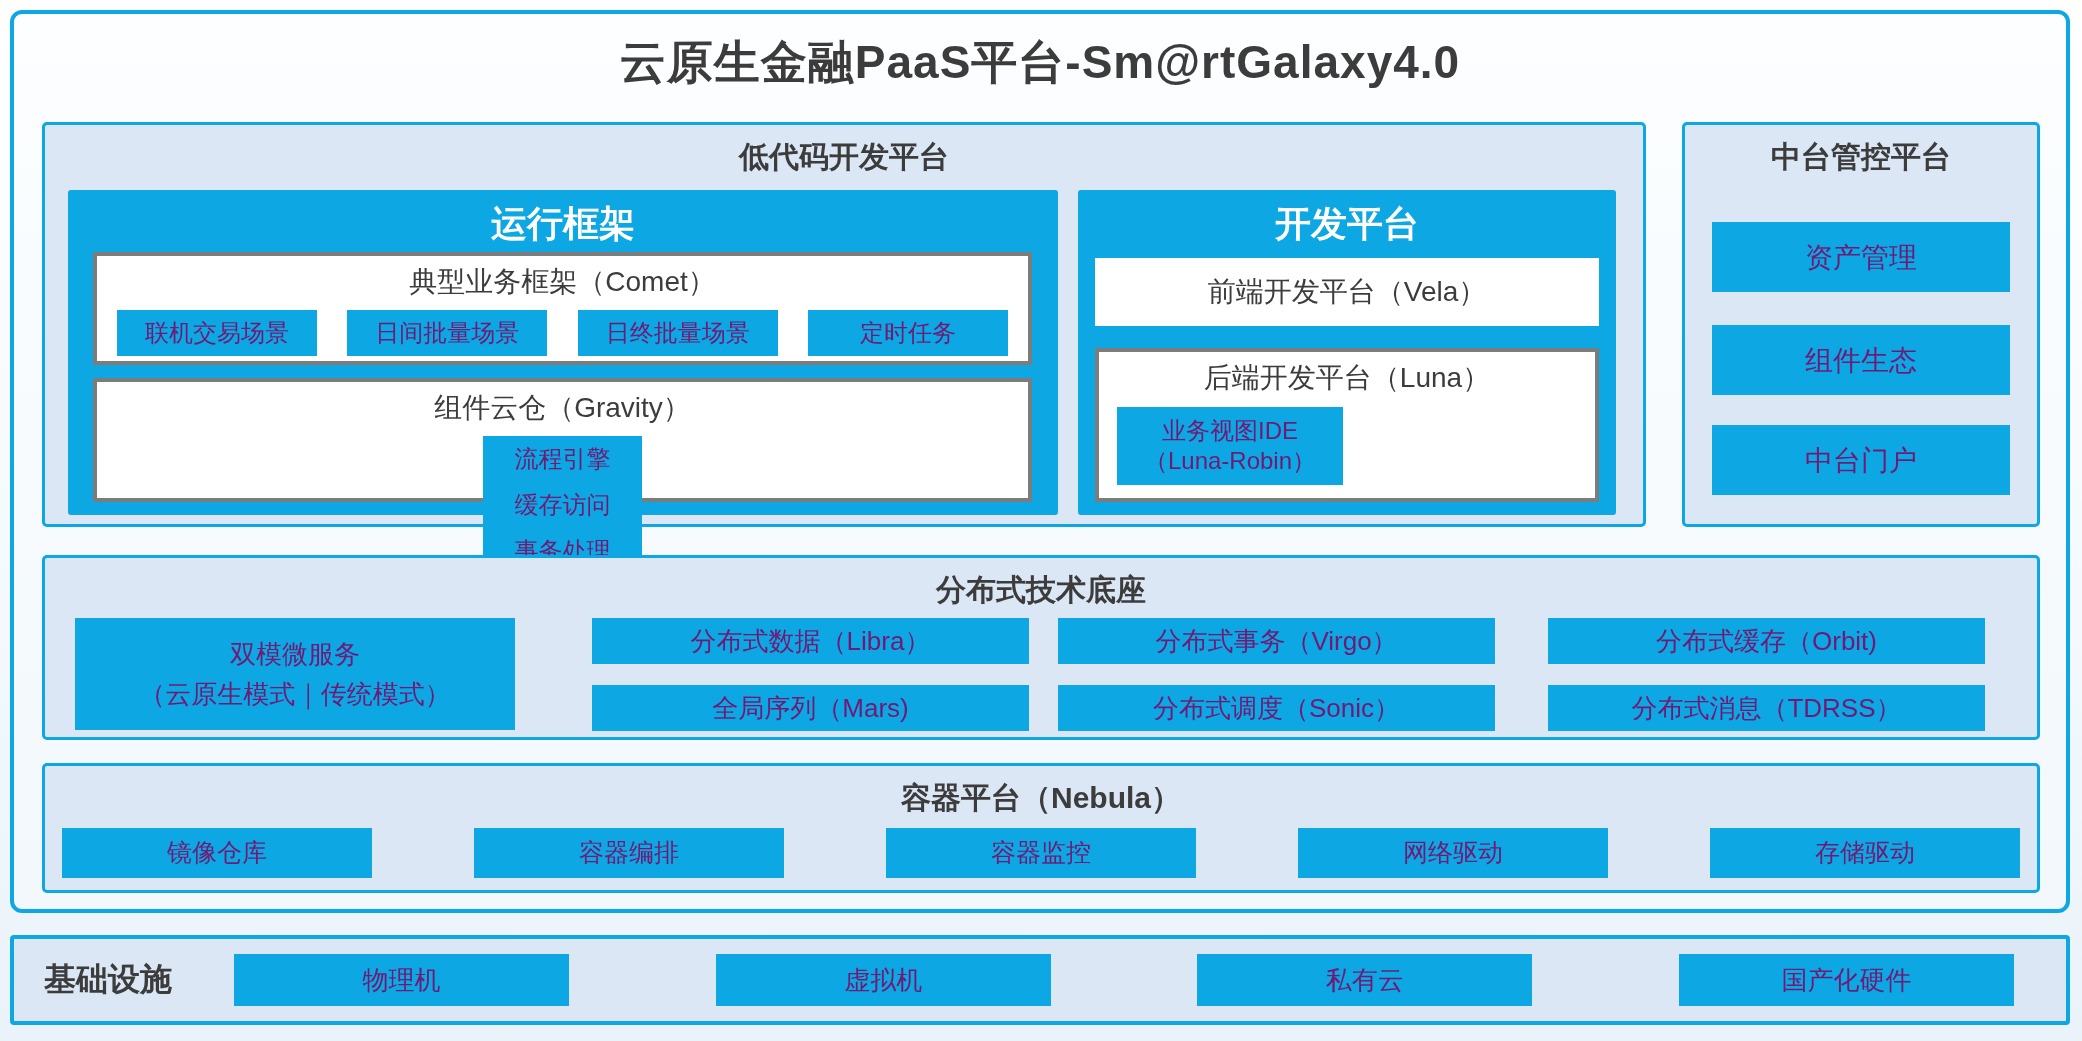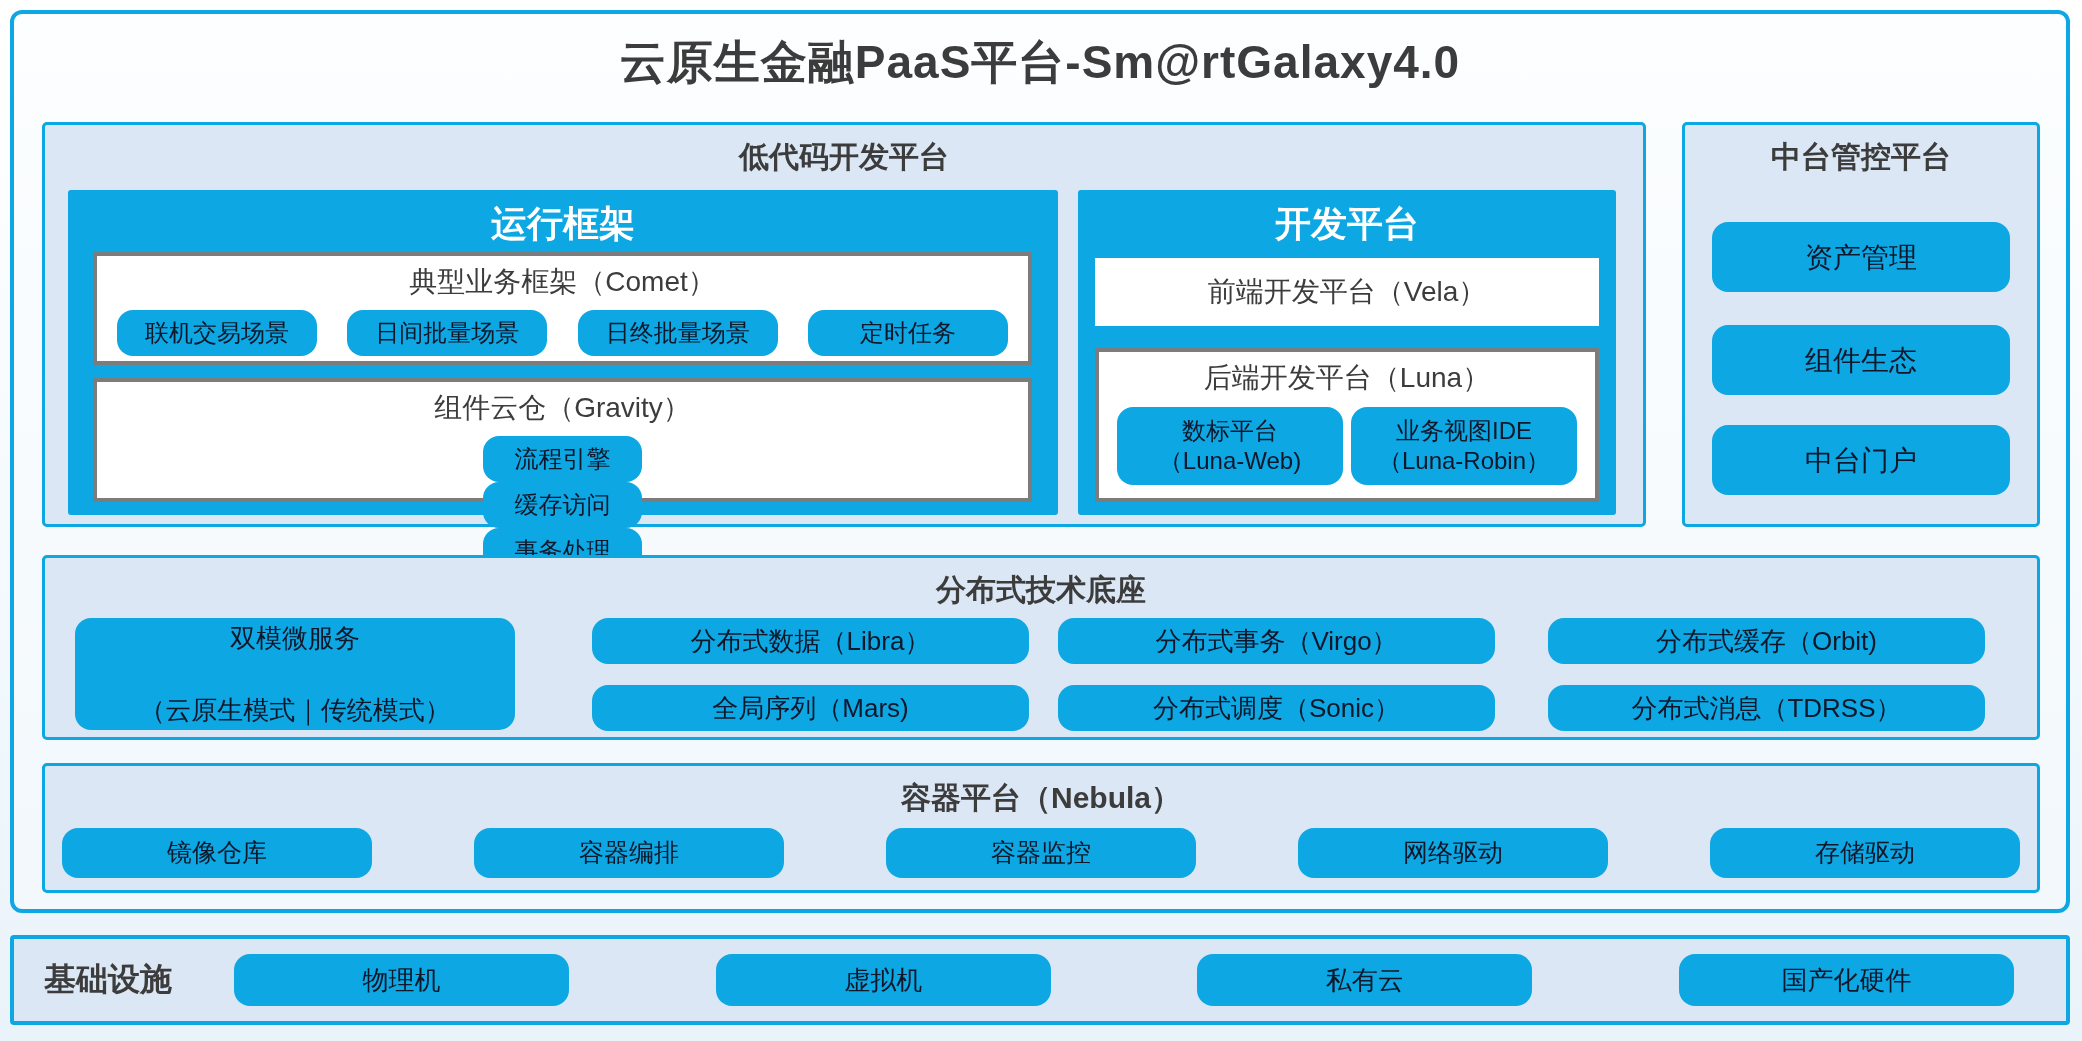--- a/index.html
+++ b/index.html
@@ -63,38 +63,38 @@
   .comet   { left: 25px; top: 62px;  width: 939px; height: 113px; }
   .gravity { left: 25px; top: 188px; width: 939px; height: 124px; }
   .vela {
     position: absolute; left: 17px; top: 68px; width: 504px; height: 68px;
     background: #fff; display: flex; align-items: center; justify-content: center;
     font-size: 28px;
   }
   .luna { left: 17px; top: 158px; width: 504px; height: 154px; }
   
   .blue-btn {
-    background: var(--accent, #0da7e3); color: #0f172a;
+    background: var(--accent, #0da7e3); color: #701a75;
     display: flex; flex-direction: column; align-items: center; justify-content: center;
-    text-align: center; font-size: 24px; line-height: 1.25; border-radius: 16px;
+    text-align: center; font-size: 24px; line-height: 1.25;
   }
   .btn-row { display: flex; justify-content: space-between; align-items: center; }
   .comet .btn-row   { margin: 9px 20px 0 20px; }
   .comet .blue-btn  { width: 200px; height: 46px; }
   .gravity .btn-row { margin: 9px 24px 0 24px; flex-direction: column; }
   .gravity .blue-btn{ width: 159px; height: 46px; }
   .luna .btn-row    { margin: 10px 18px 0 18px; }
   .luna .blue-btn   { width: 226px; height: 78px; font-size: 24px; }
   
   .mp-btn { position: absolute; left: 27px; width: 298px; height: 70px; font-size: 28px; }
   .mp0 { top: 97px; } .mp1 { top: 200px; } .mp2 { top: 300px; }
   
   .dual-block {
     position: absolute; left: 30px; top: 60px; width: 440px; height: 112px;
-    font-size: 26px; line-height: 1.55; justify-content: space-between;
+    font-size: 26px; line-height: 1.55;
   }
   .dist-cell { position: absolute; width: 437px; height: 46px; font-size: 26px; }
   .dcol0 { left: 523px; margin-left: 24px; } .dcol1 { left: 1013px; } .dcol2 { left: 1503px; }
   .drow0 { top: 60px; }   .drow1 { top: 127px; }
   
   .containerp .btn-row { position: absolute; left: 17px; right: 17px; top: 62px; }
   .containerp .blue-btn { width: 310px; height: 50px; font-size: 25px; }
   
   .infra-label { margin-left: 30px; width: 168px; font-size: 32px; font-weight: bold; flex: 0 0 auto; }
   .infra-row { flex: 1; display: flex; justify-content: space-between; margin: 0 52px 0 22px; }
@@ -139,24 +139,20 @@
 
       <div class="cyan-panel dev">
         <div class="cyan-title">开发平台</div>
 
         <div class="vela">前端开发平台（Vela）</div>
 
         <div class="white-box luna">
           <div class="white-box-title">后端开发平台（Luna）</div>
           <div class="btn-row">
             <div class="blue-btn">
-              <div>数标平台</div>
-              <div>（Luna-Web)</div>
-            </div>
-            <div class="blue-btn">
               <div>业务视图IDE</div>
               <div>（Luna-Robin）</div>
             </div>
           </div>
         </div>
       </div>
     </section>
 
     <section class="panel midplat">
       <div class="panel-header">中台管控平台</div>

